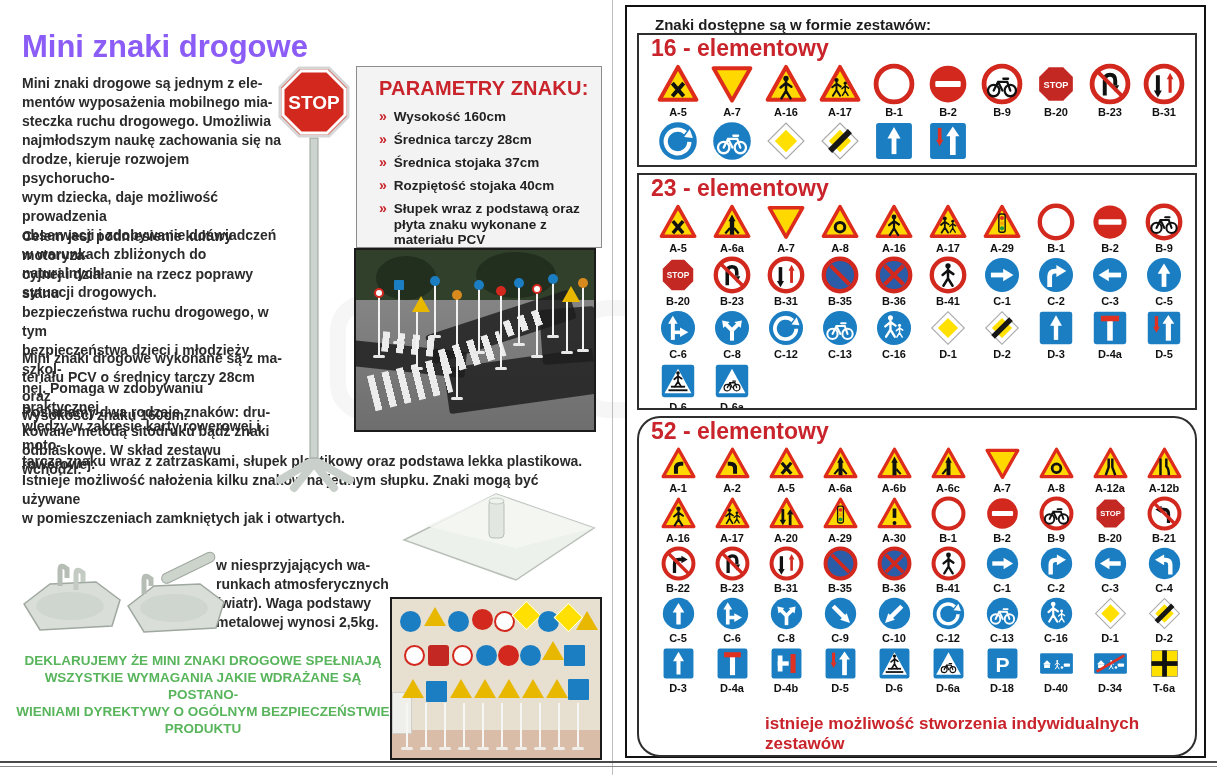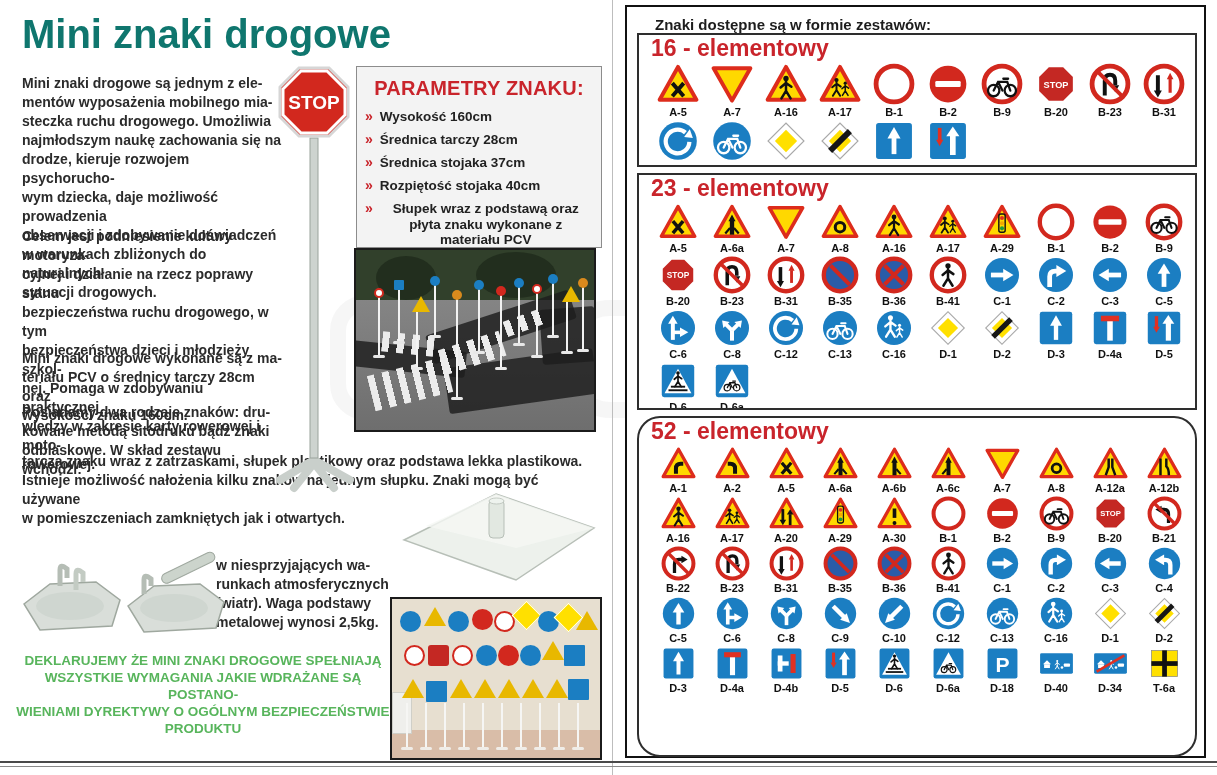--- a/index.html
+++ b/index.html
@@ -4,34 +4,34 @@
 <style>
   * { box-sizing: border-box; margin: 0; padding: 0; }
   html,body { background:#fff; }
   .page {
     position: relative; width: 1217px; height: 775px; background: #fff;
     font-family: "Liberation Sans", sans-serif; overflow: hidden; color:#262626;
   }
   .pre { white-space: pre-line; }
   .abs { position: absolute; }
 
-  .doc-title { left:22px; top:12px; font-size:40px; font-weight:bold; color:#0f766e; }
+  .doc-title { left:22px; top:29px; font-size:31px; font-weight:bold; color:#8b5cf6; }
   .body-par { font-size:14px; line-height:19px; font-weight:bold; color:#2b2b2b; }
   .p1 { left:22px; top:74px;  width:260px; }
   .p2 { left:22px; top:227px; width:260px; }
   .p3 { left:22px; top:349px; width:260px; }
   .p4 { left:22px; top:403px; width:260px; }
   .p5 { left:22px; top:452px; width:568px; }
   .p6 { left:22px; top:520px; width:400px; }
   .p7 { left:216px; top:556px; width:182px; }
   .decl { left:16px; top:652px; width:374px; text-align:center;
           color:#58B55C; font-weight:bold; font-size:13.5px; line-height:17px; }
 
   .params-box { left:356px; top:66px; width:246px; height:182px; background:#f3f3f3;
-                border:1px solid #8c8c8c; padding:10px 8px 0 8px;text-align:center; }
+                border:1px solid #8c8c8c; padding:10px 8px 0 22px; }
   .params-title { color:#C9242B; font-weight:bold; font-size:20px; margin-bottom:9px; letter-spacing:0.2px;}
   .param-item { display:flex; font-size:13.5px; line-height:15.5px; font-weight:bold; color:#222; margin-bottom:7.5px; }
   .param-item .bul { color:#C9242B; margin-right:7px; font-size:14px; }
 
   .photo-frame { border:2px solid #1b1b1b; overflow:hidden; }
   .photo1 { left:354px; top:248px; width:242px; height:184px; background:linear-gradient(#8d8d8d,#6e6e6e); }
   .photo2 { left:390px; top:597px; width:212px; height:163px; background:#e7dfd0; }
 
   .divider-v { left:612px; top:0; width:1px; height:775px; background:#bdbdbd; }
   .footer-rule1 { left:0; top:761px; width:1217px; height:2px; background:#4a4a4a; }
@@ -1406,17 +1406,18 @@
               <div class="sign-ic">
                 <svg viewBox="0 0 48 48">
                   <rect x="6" y="6" width="36" height="36" fill="#FFE000" stroke="#8a8a8a"></rect>
                   <rect x="20.8" y="6" width="6.5" height="36" fill="#111"></rect>
                   <rect x="6" y="20.8" width="36" height="6.5" fill="#111"></rect>
                 </svg>
               </div>
               <div class="sign-label">T-6a</div>
             </div>
           </div>
+          <div class="set-note">istnieje możliwość stworzenia indywidualnych zestawów</div>
         </div>
       </div>
   </div>
 
 </div>
 
 </body></html>

